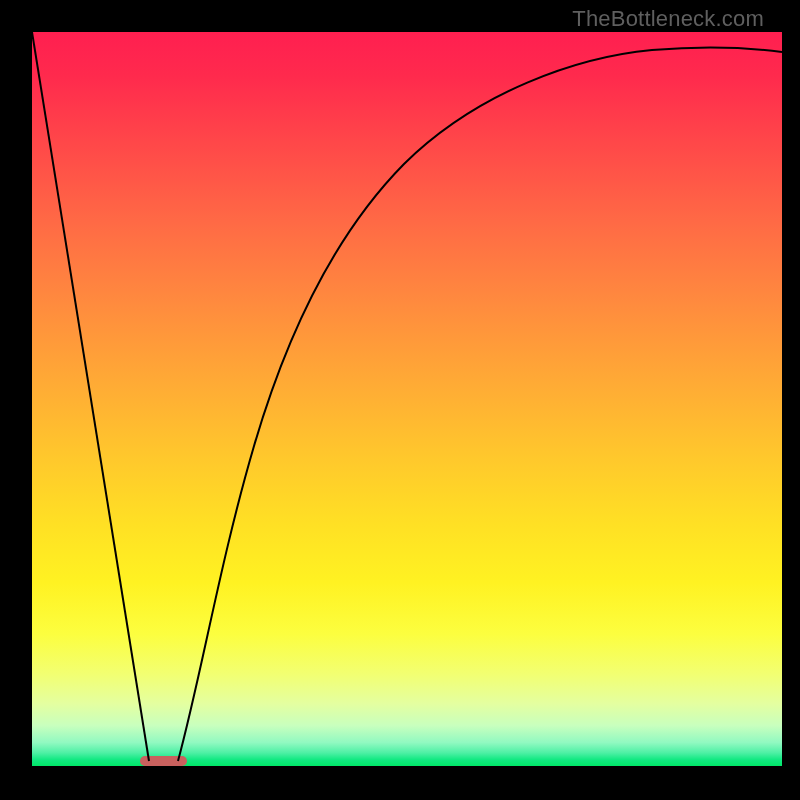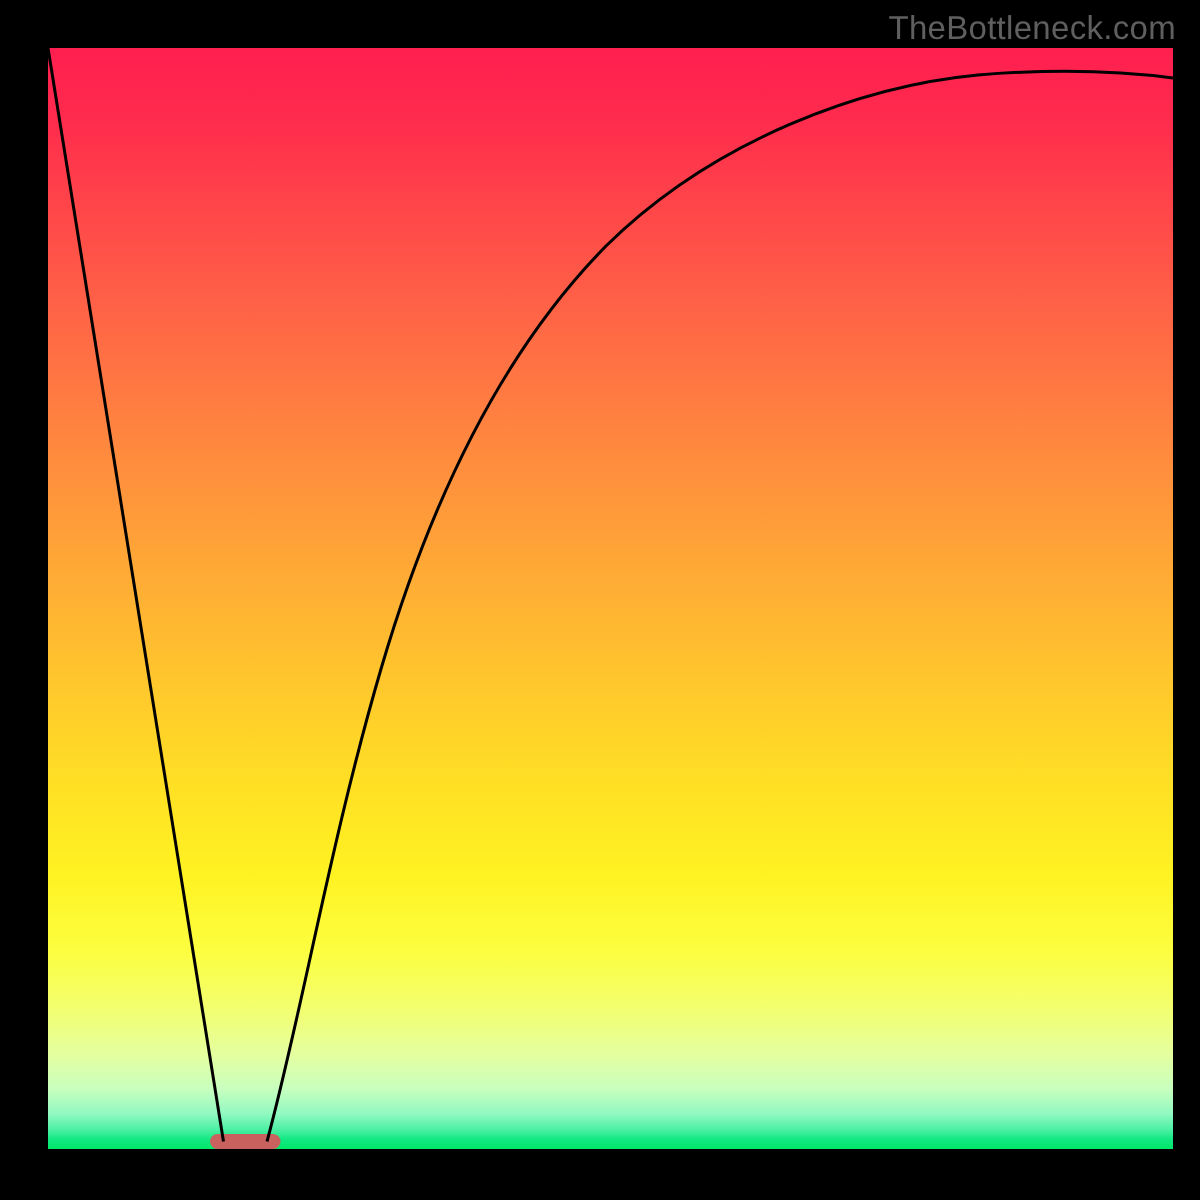--- a/index.html
+++ b/index.html
@@ -12,21 +12,21 @@
   }
   .frame {
     position: relative;
     width: 800px;
     height: 800px;
     background: #000;
   }
   .watermark {
     position: absolute;
     top: 6px;
-    right: 16px;
+    right: 36px;
     font-family: Arial, Helvetica, sans-serif;
     font-size: 22px;
     color: #5f5f5f;
     letter-spacing: 0.2px;
     z-index: 10;
   }
   .plot-area {
     position: absolute;
     left: 32px;
     top: 32px;

